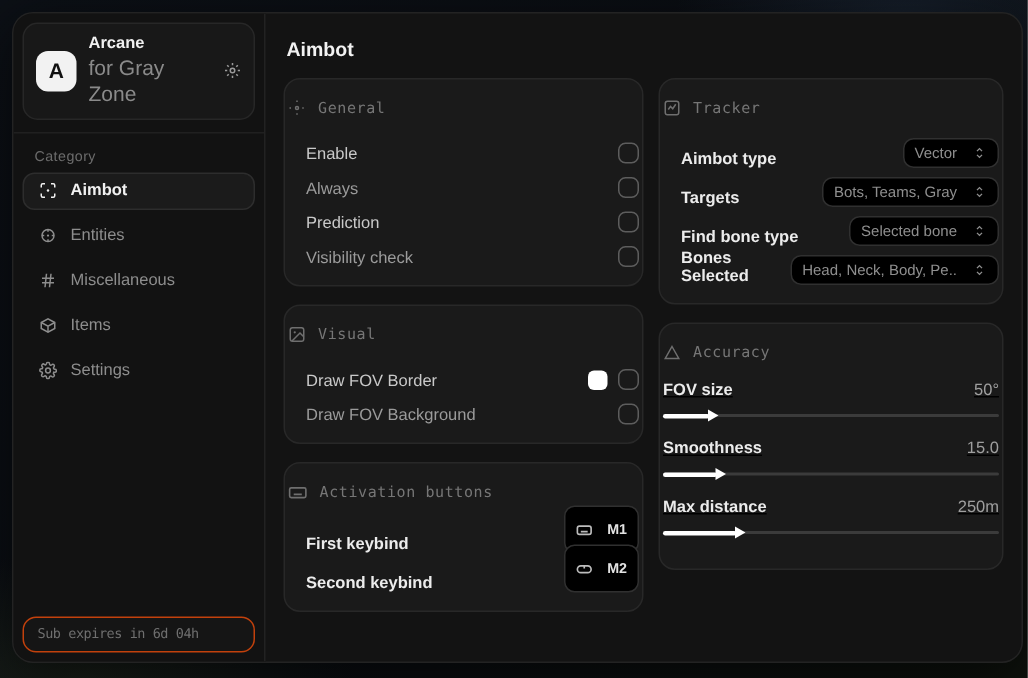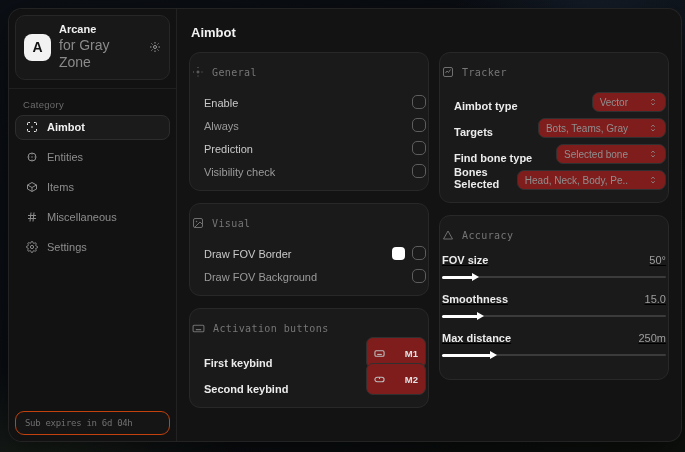--- a/index.html
+++ b/index.html
@@ -65,22 +65,22 @@
   .row-label { font-size:11px; color:#c9c9c9; }
   .row-label.dim { color:#9b9b9b; }
   .row-label.strong { color:#ececec; font-weight:bold; font-size:11px; }
   .checkbox {
     width:14px; height:14px; border:1.6px solid #5d5d5d; border-radius:5px;
     background:transparent; cursor:pointer; flex-shrink:0;
   }
   .right-group { display:flex; align-items:center; gap:7px; }
   .swatch { width:13px; height:13px; border-radius:4px; cursor:pointer; }
   .pill {
-    display:flex; align-items:center; gap:20px; height:20px; padding:0 7px;
-    background:#7f1d1d; border:1px solid #303030; border-radius:7px; cursor:pointer;
+    display:flex; align-items:center; gap:10px; height:20px; padding:0 7px;
+    background:#000000; border:1px solid #303030; border-radius:7px; cursor:pointer;
   }
   .pill-val { font-size:10px; color:#8f8f8f; white-space:nowrap; }
   .pill .exp { color:#8f8f8f; display:flex; }
   .key-pill { height:32px; }
   .key-txt { font-size:9.5px; font-weight:bold; color:#e3e3e3; }
   .key-pill .kicon { color:#bdbdbd; display:flex; }
   .t-row { height:25px; }
   
   .s-block { margin-bottom:7px; }
   .s-row { display:flex; align-items:center; justify-content:space-between; height:20px;text-decoration:underline; }
@@ -132,33 +132,33 @@
               <circle cx="12" cy="12" r="8"></circle>
               <circle cx="12" cy="12" r="1.5" fill="currentColor" stroke="none"></circle>
               <path d="M12 4v3M12 17v3M4 12h3M17 12h3"></path>
             </svg>
         </span>
         <span>Entities</span>
       </div>
       <div class="nav-item">
         <span class="nicon">
           <svg width="12" height="12" viewBox="0 0 24 24" fill="none" stroke="currentColor" stroke-width="2">
+              <path d="M4 9h16M4 15h16M10 3L8 21M16 3l-2 18"></path>
+            </svg>
+        </span>
+        <span>Miscellaneous</span>
+      </div>
+      <div class="nav-item">
+        <span class="nicon">
+          <svg width="12" height="12" viewBox="0 0 24 24" fill="none" stroke="currentColor" stroke-width="2">
               <path d="M21 8l-9-5-9 5v8l9 5 9-5z"></path>
               <path d="M3 8l9 5 9-5M12 13v8"></path>
             </svg>
         </span>
         <span>Items</span>
-      </div>
-      <div class="nav-item">
-        <span class="nicon">
-          <svg width="12" height="12" viewBox="0 0 24 24" fill="none" stroke="currentColor" stroke-width="2">
-              <path d="M4 9h16M4 15h16M10 3L8 21M16 3l-2 18"></path>
-            </svg>
-        </span>
-        <span>Miscellaneous</span>
       </div>
       <div class="nav-item">
         <span class="nicon">
           <svg width="12" height="12" viewBox="0 0 24 24" fill="none" stroke="currentColor" stroke-width="2">
               <circle cx="12" cy="12" r="3.2"></circle>
               <path d="M19.4 15a1.7 1.7 0 0 0 .3 1.9l.1.1a2 2 0 1 1-2.9 2.9l-.1-.1a1.7 1.7 0 0 0-1.9-.3 1.7 1.7 0 0 0-1 1.5V21a2 2 0 1 1-4 0v-.2a1.7 1.7 0 0 0-1-1.5 1.7 1.7 0 0 0-1.9.3l-.1.1a2 2 0 1 1-2.9-2.9l.1-.1a1.7 1.7 0 0 0 .3-1.9 1.7 1.7 0 0 0-1.5-1H3a2 2 0 1 1 0-4h.2a1.7 1.7 0 0 0 1.5-1 1.7 1.7 0 0 0-.3-1.9l-.1-.1a2 2 0 1 1 2.9-2.9l.1.1a1.7 1.7 0 0 0 1.9.3H9a1.7 1.7 0 0 0 1-1.5V3a2 2 0 1 1 4 0v.2a1.7 1.7 0 0 0 1 1.5 1.7 1.7 0 0 0 1.9-.3l.1-.1a2 2 0 1 1 2.9 2.9l-.1.1a1.7 1.7 0 0 0-.3 1.9v.1a1.7 1.7 0 0 0 1.5 1h.2a2 2 0 1 1 0 4h-.2a1.7 1.7 0 0 0-1.5 1z"></path>
             </svg>
         </span>
         <span>Settings</span>
       </div>

